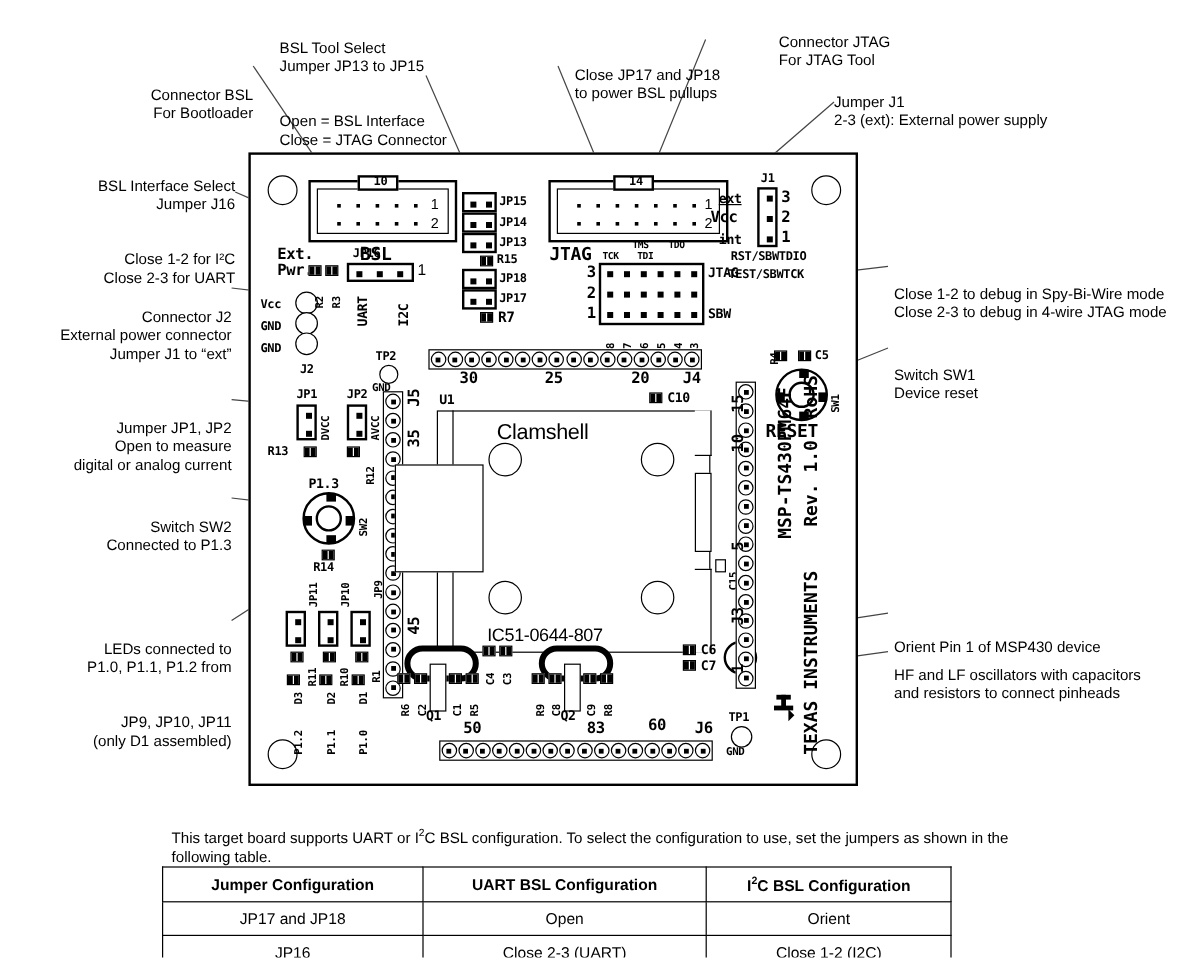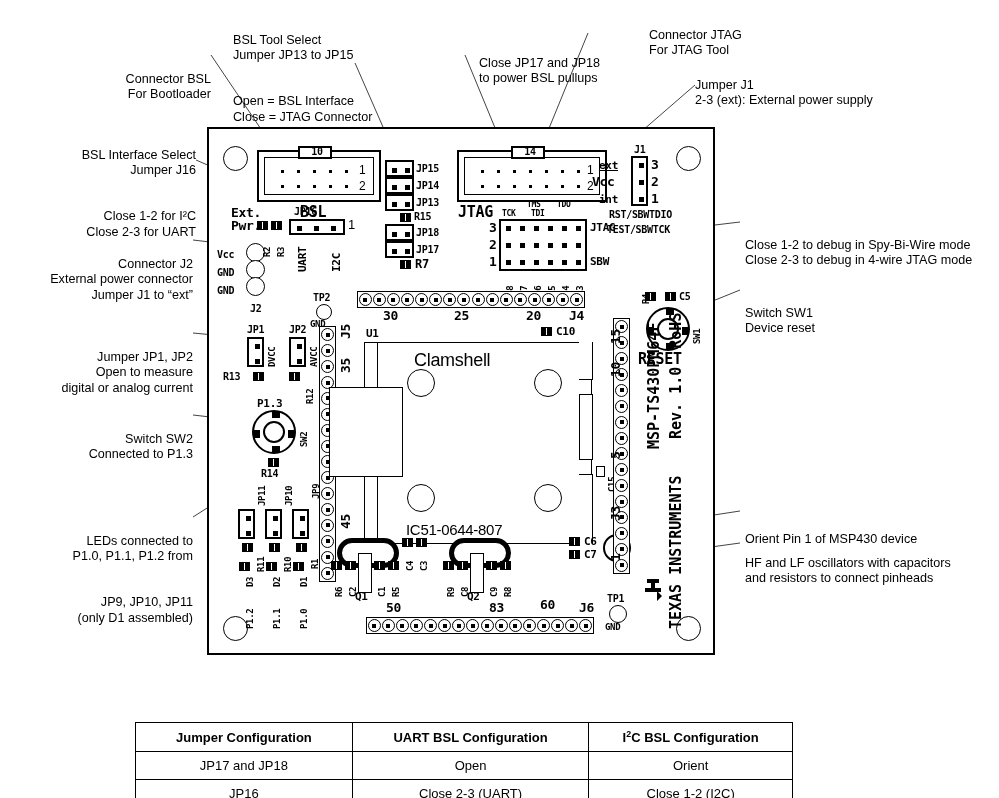--- a/index.html
+++ b/index.html
@@ -776,20 +776,23 @@
           <b style="width:4px;height:4px;"></b>
         </div>
     </div>
     <div class="slk s13" style="left:177px;top:472px;">50</div>
     <div class="slk s13" style="left:280px;top:472px;">83</div>
     <div class="slk s13" style="left:331px;top:469px;">60</div>
     <div class="slk s13" style="left:370px;top:472px;">J6</div>
 
   </div>
 
+  <div class="caption">
+    This target board supports UART or I<sup>2</sup>C BSL configuration. To select the configuration to use, set the jumpers as shown in the following table.
+  </div>
 
   <table class="cfg">
     <tbody>
         <tr>
       <th style="width:33%;">Jumper Configuration</th>
       <th style="width:36%;">UART BSL Configuration</th>
       <th style="width:31%;">I<sup>2</sup>C BSL Configuration</th>
     </tr>
     <tr>
       <td>JP17 and JP18</td>

